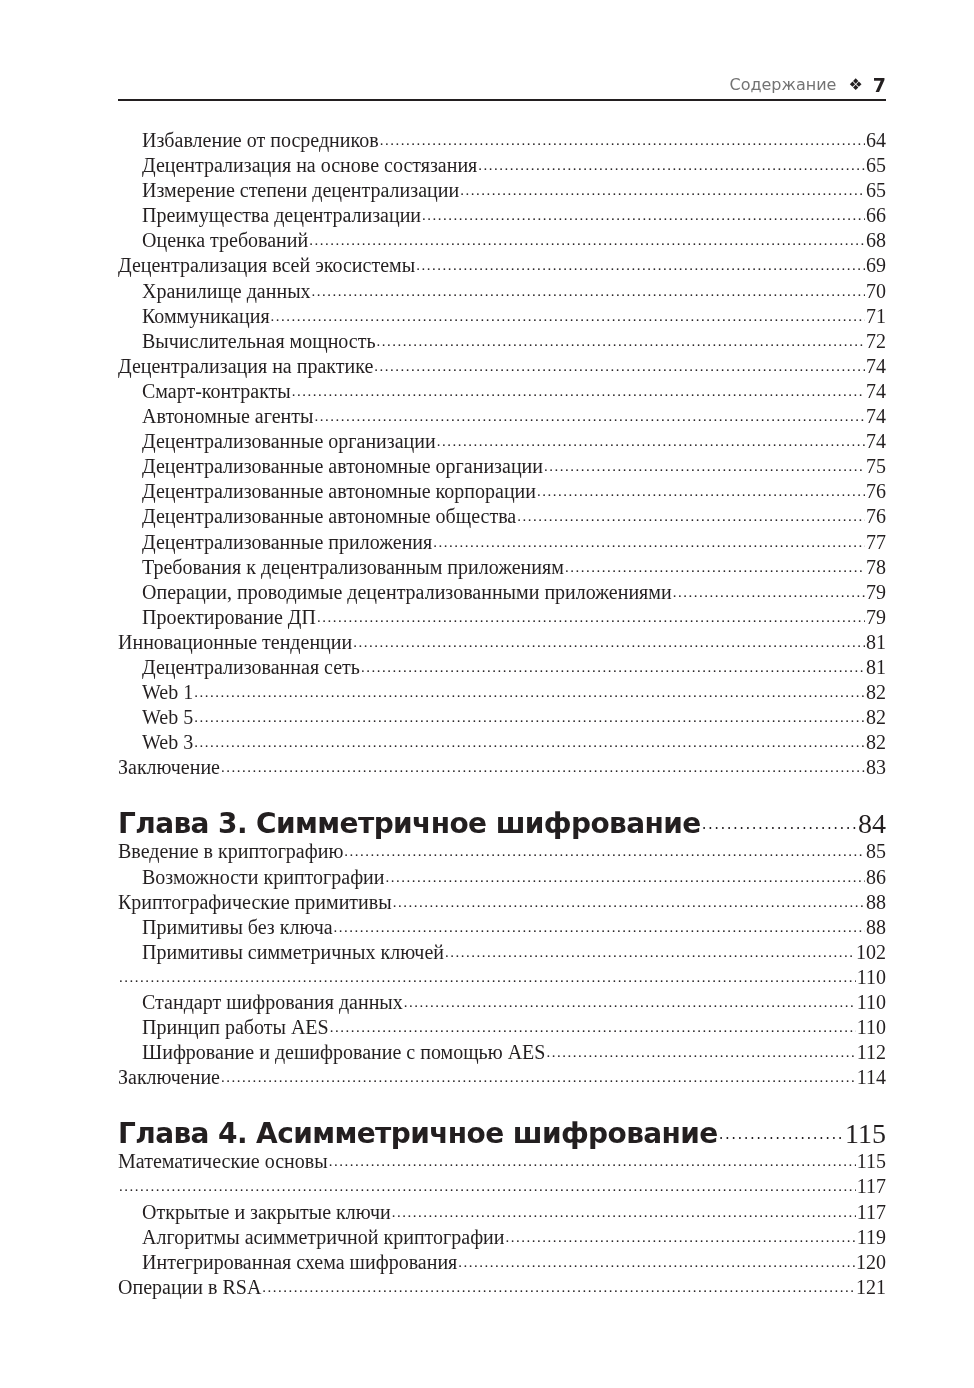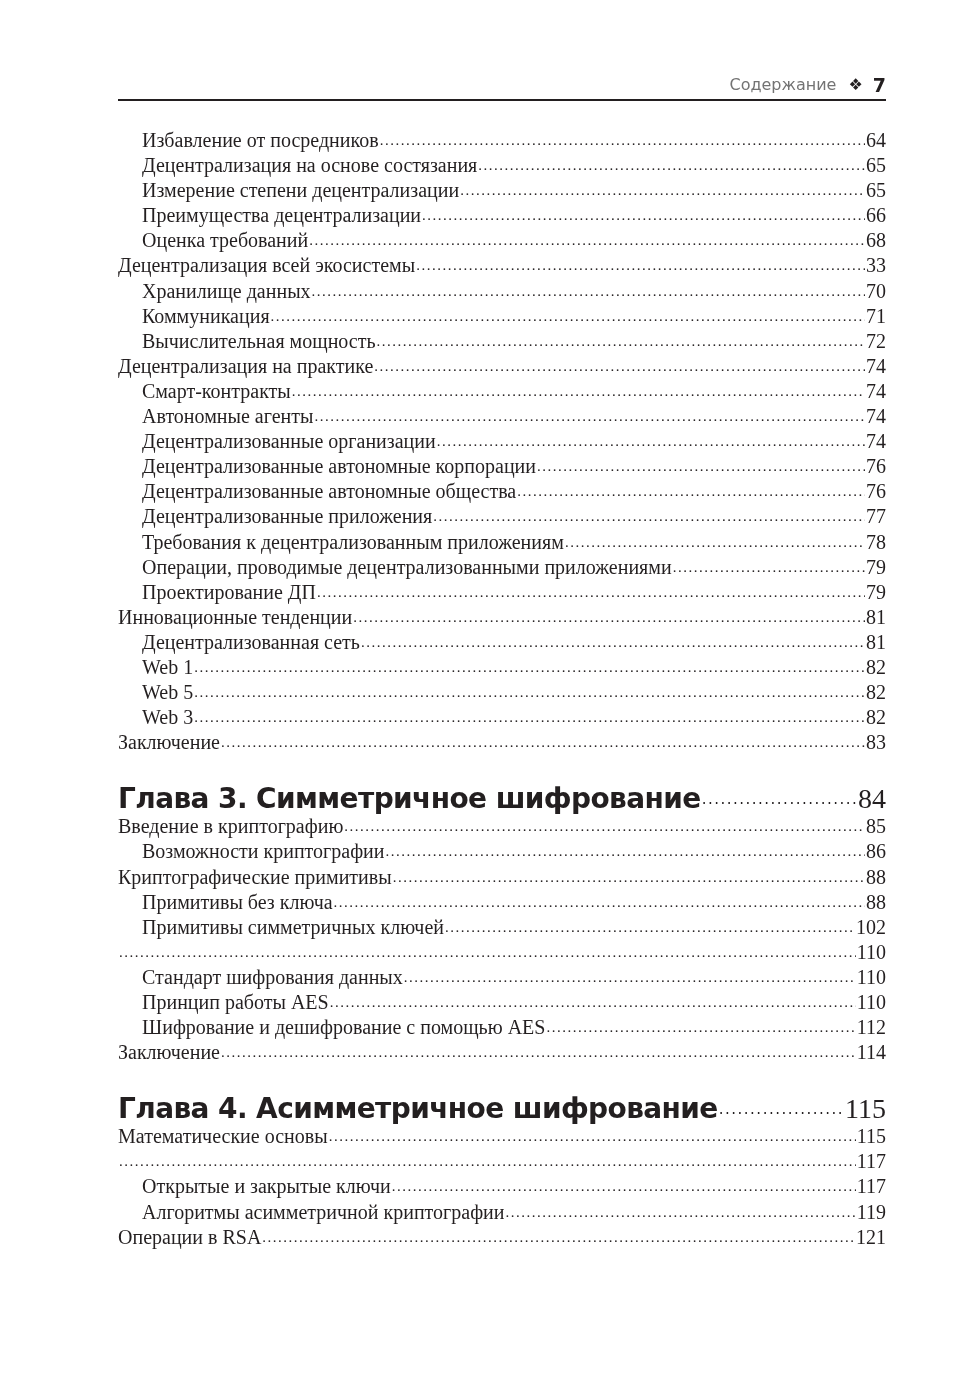--- a/index.html
+++ b/index.html
@@ -69,21 +69,21 @@
         <span class="p">66</span>
       </div>
       <div class="row l2">
         <span class="t">Оценка требований</span>
         <span class="dots"></span>
         <span class="p">68</span>
       </div>
       <div class="row l1">
         <span class="t">Децентрализация всей экосистемы</span>
         <span class="dots"></span>
-        <span class="p">33</span>
+        <span class="p">69</span>
       </div>
       <div class="row l2">
         <span class="t">Хранилище данных</span>
         <span class="dots"></span>
         <span class="p">70</span>
       </div>
       <div class="row l2">
         <span class="t">Коммуникация</span>
         <span class="dots"></span>
         <span class="p">71</span>
@@ -105,20 +105,25 @@
       </div>
       <div class="row l2">
         <span class="t">Автономные агенты</span>
         <span class="dots"></span>
         <span class="p">74</span>
       </div>
       <div class="row l2">
         <span class="t">Децентрализованные организации</span>
         <span class="dots"></span>
         <span class="p">74</span>
+      </div>
+      <div class="row l2">
+        <span class="t">Децентрализованные автономные организации</span>
+        <span class="dots"></span>
+        <span class="p">75</span>
       </div>
       <div class="row l2">
         <span class="t">Децентрализованные автономные корпорации</span>
         <span class="dots"></span>
         <span class="p">76</span>
       </div>
       <div class="row l2">
         <span class="t">Децентрализованные автономные общества</span>
         <span class="dots"></span>
         <span class="p">76</span>
@@ -250,19 +255,24 @@
       <div class="row l2">
         <span class="t">Открытые и закрытые ключи</span>
         <span class="dots"></span>
         <span class="p">117</span>
       </div>
       <div class="row l2">
         <span class="t">Алгоритмы асимметричной криптографии</span>
         <span class="dots"></span>
         <span class="p">119</span>
       </div>
+      <div class="row l2">
+        <span class="t">Интегрированная схема шифрования</span>
+        <span class="dots"></span>
+        <span class="p">120</span>
+      </div>
       <div class="row l1">
         <span class="t">Операции в RSA</span>
         <span class="dots"></span>
         <span class="p">121</span>
       </div>
     </div>
 </div>
 
 </body></html>

